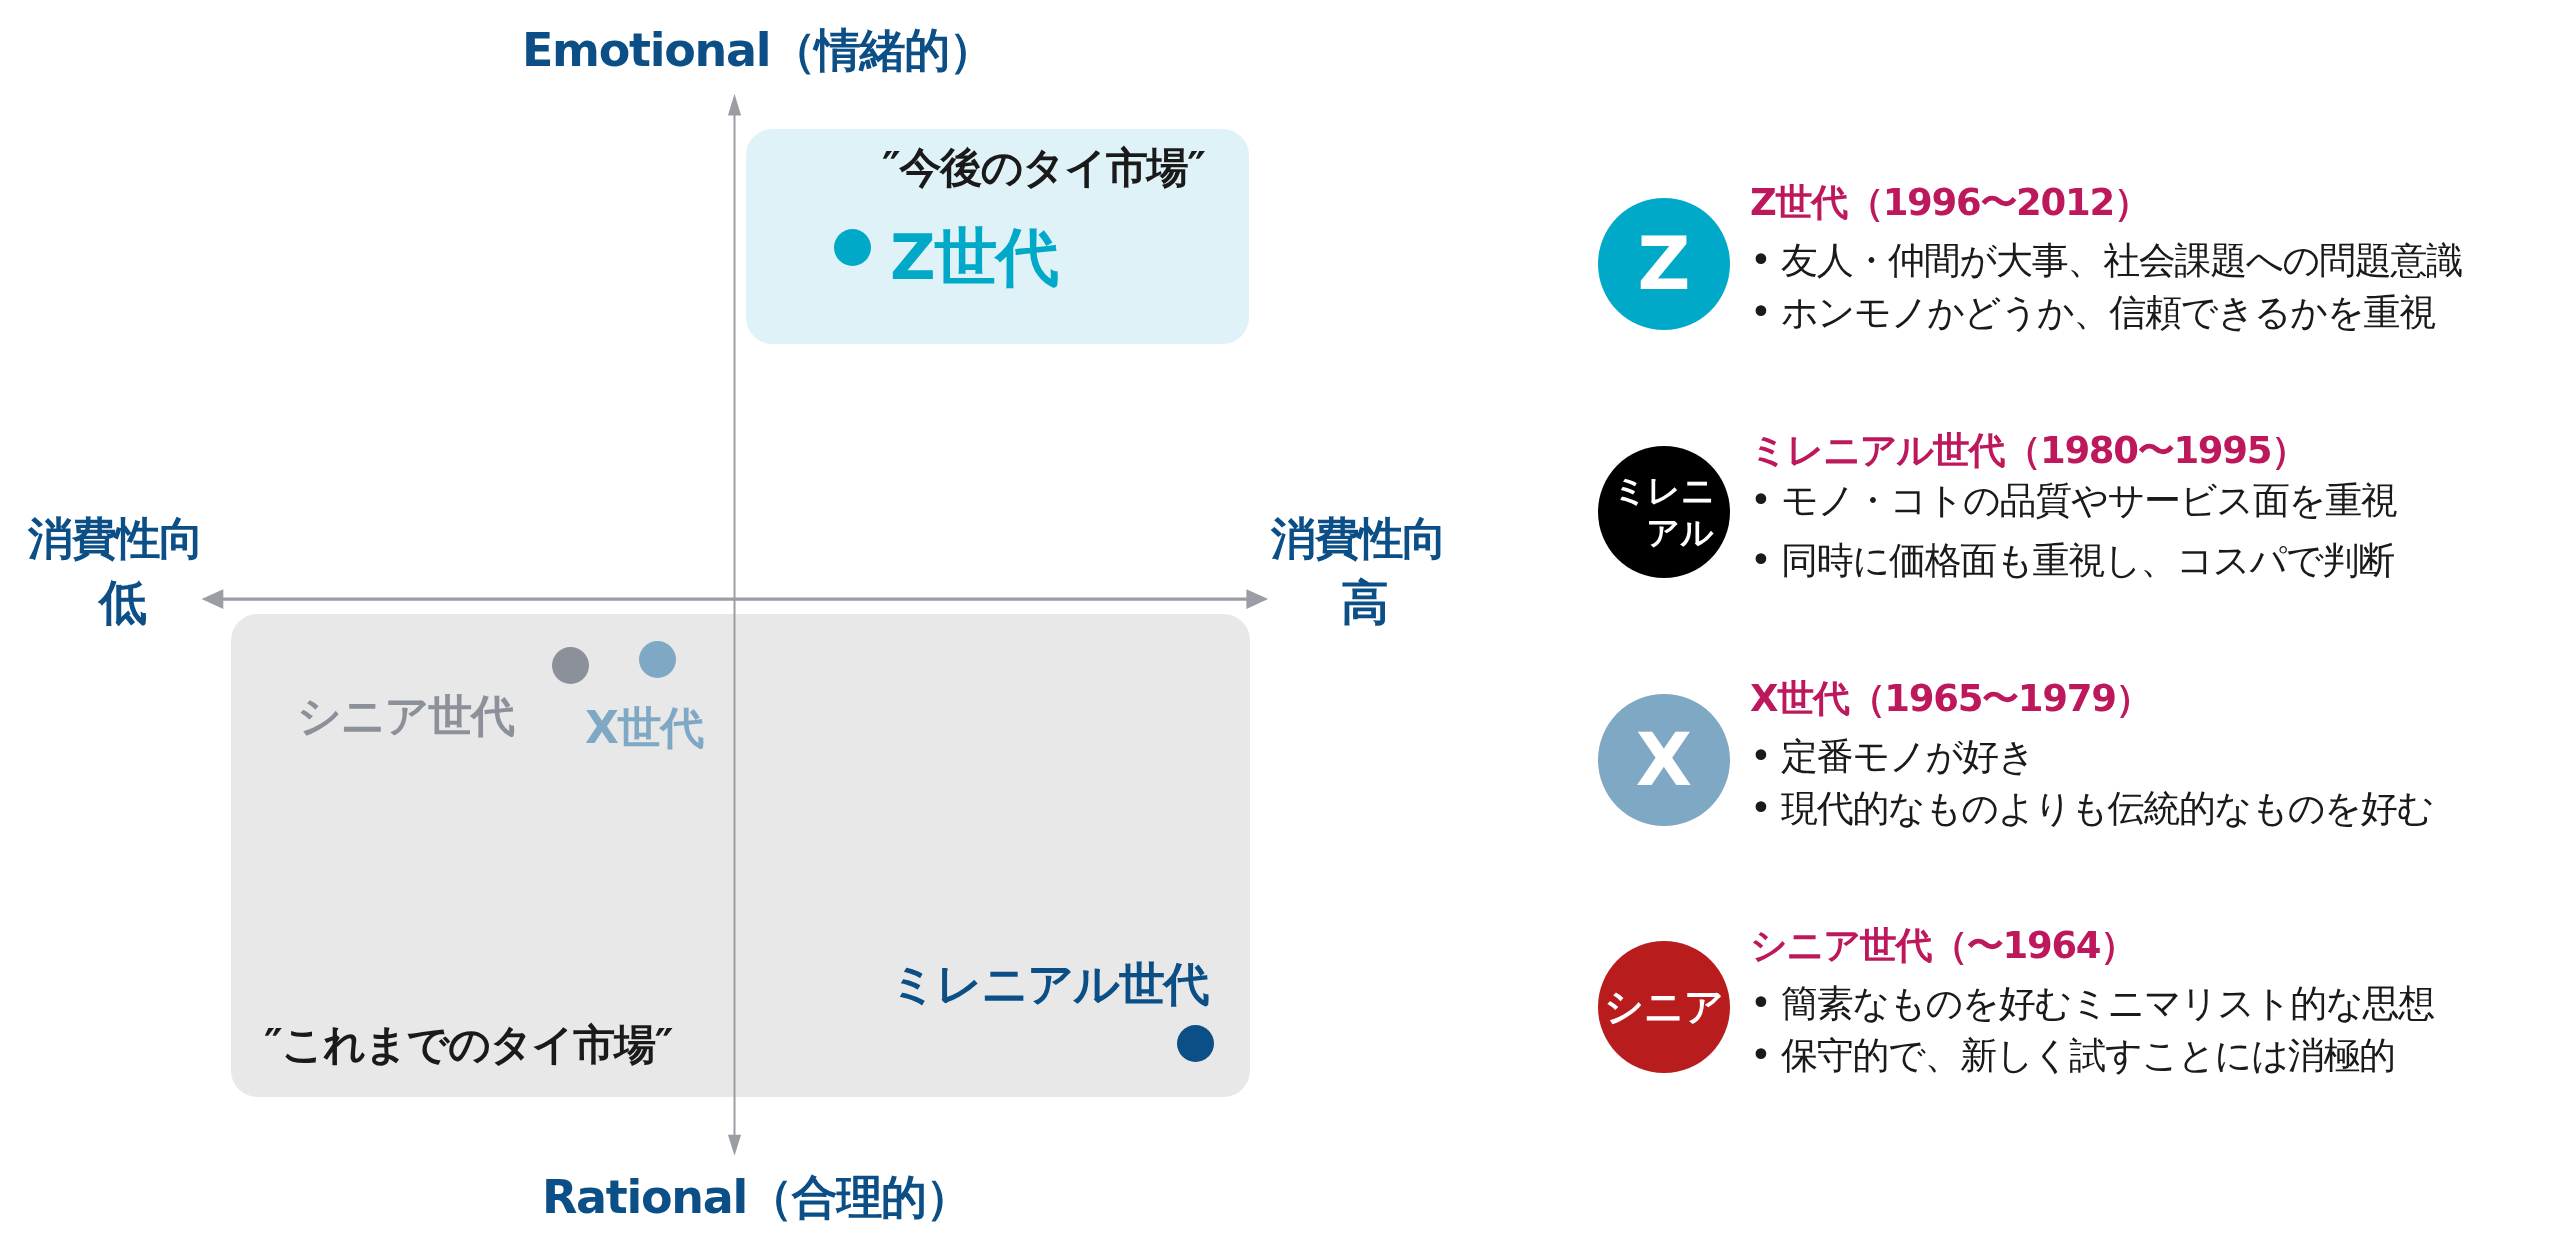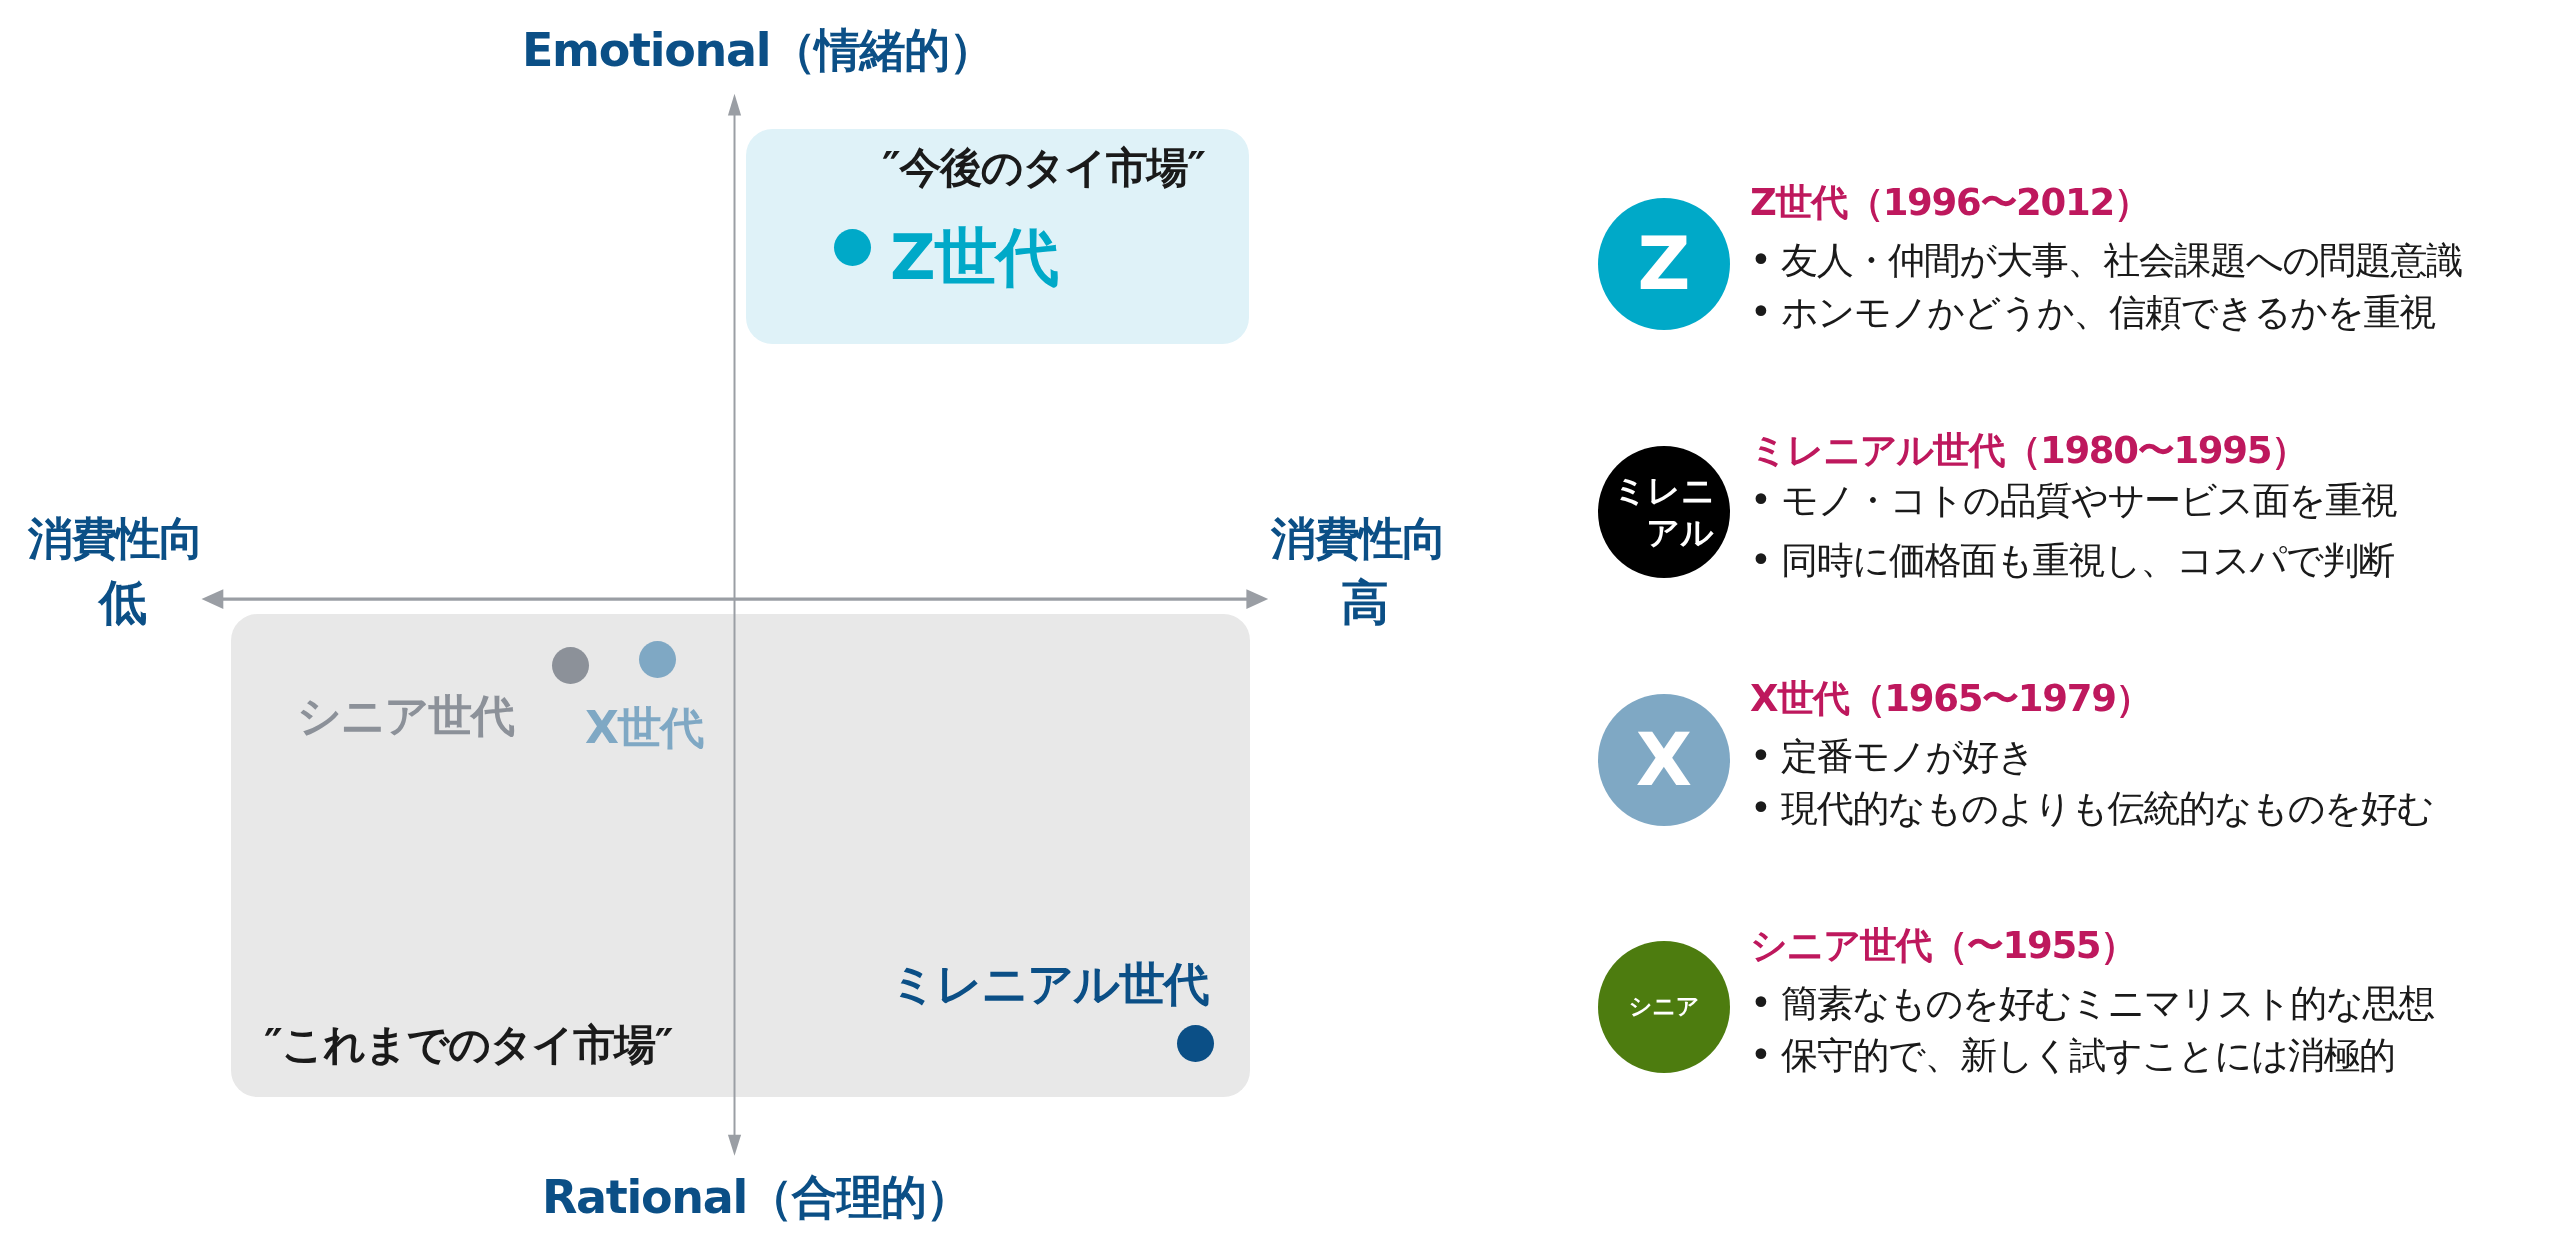--- a/index.html
+++ b/index.html
@@ -76,20 +76,20 @@
 <div class="legend-row" style="top:694px;">
   <div class="legend-circle" style="background:#7fa8c4; font-size:73px;">
     <span>X</span>
   </div>
   <div class="legend-title">X世代（1965〜1979）</div>
   <div class="legend-line" style="top:38px;">• 定番モノが好き</div>
   <div class="legend-line" style="top:90px;">• 現代的なものよりも伝統的なものを好む</div>
 </div>
 
 <div class="legend-row" style="top:941px;">
-  <div class="legend-circle" style="background:#4d7c0f; font-size:23px;">
+  <div class="legend-circle" style="background:#b91c1c; font-size:39px;">
     <span>シニア</span>
   </div>
-  <div class="legend-title">シニア世代（〜1955）</div>
+  <div class="legend-title">シニア世代（〜1964）</div>
   <div class="legend-line" style="top:38px;">• 簡素なものを好むミニマリスト的な思想</div>
   <div class="legend-line" style="top:90px;">• 保守的で、新しく試すことには消極的</div>
 </div>
 
 
 </body></html>

